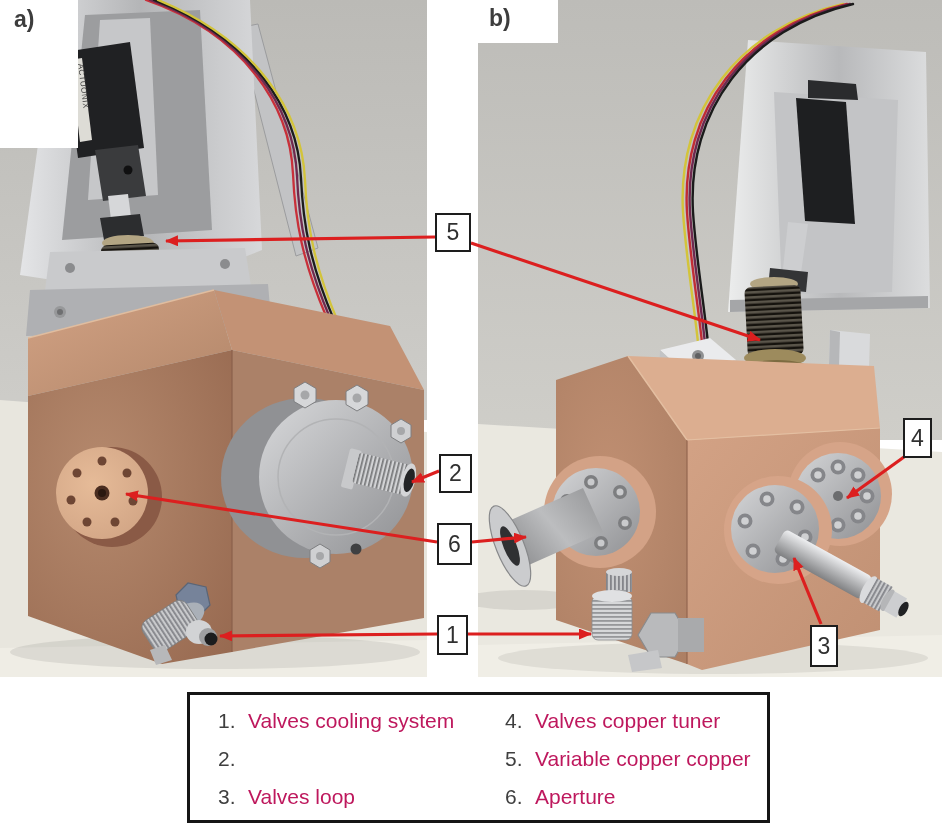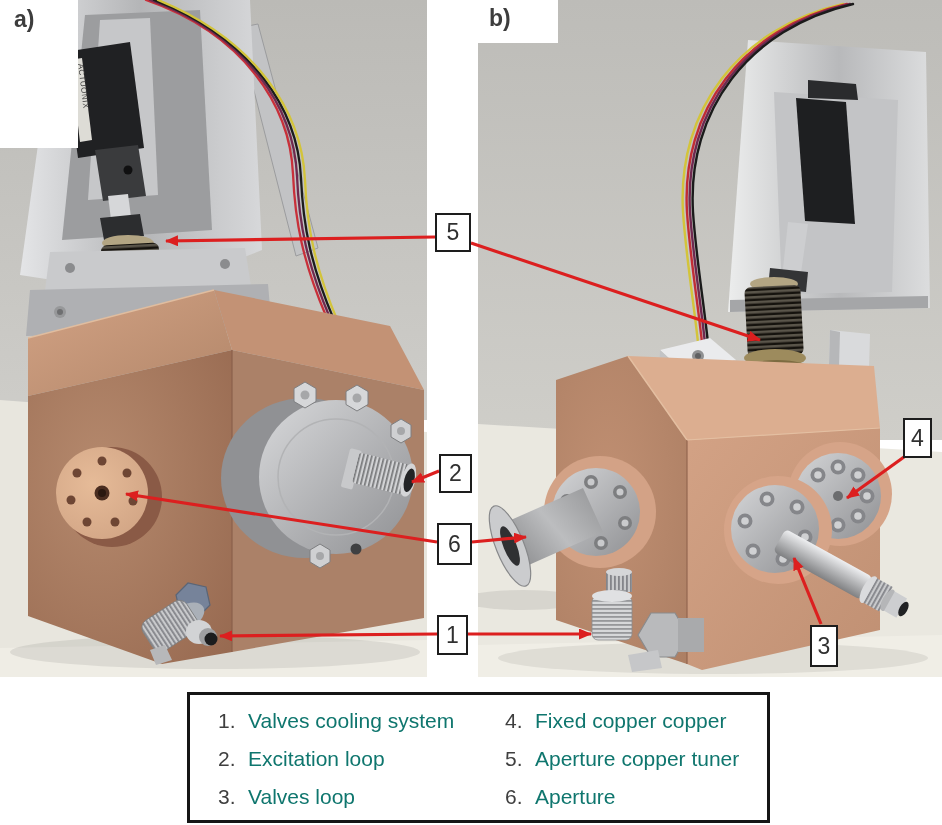--- a/index.html
+++ b/index.html
@@ -24,21 +24,21 @@
   }
   .legend{
     position:absolute;left:187px;top:692px;width:583px;height:131px;
     background:#ffffff;border:3px solid #161616;box-sizing:border-box;
     display:flex;padding:7px 0 0 28px;
   }
   .legend-col{display:flex;flex-direction:column;}
   .legend-col.c1{width:287px;}
   .legend-item{display:flex;height:38px;align-items:center;}
   .legend-num{width:30px;font-size:21px;color:#3f3f3f;}
-  .legend-label{font-size:21px;color:#0f766e;}
+  .legend-label{font-size:21px;color:#be185d;}
 </style>
 </head>
 <body>
 
 <div class="canvas">
 
   <svg class="photo photo-a" width="427" height="677" viewBox="0 0 427 677">
     <defs>
       <linearGradient id="awall" x1="0" y1="0" x2="0" y2="1">
         <stop offset="0" stop-color="#bbbab6"></stop>
@@ -406,35 +406,34 @@
   <div class="callout" style="left:810px;top:625px;width:28px;height:42px;">3</div>
 
   <div class="legend">
     <div class="legend-col c1">
       <div class="legend-item">
         <span class="legend-num">1.</span>
         <span class="legend-label">Valves cooling system</span>
       </div>
       <div class="legend-item">
         <span class="legend-num">2.</span>
-        <span class="legend-label">Excitation loop</span>
       </div>
       <div class="legend-item">
         <span class="legend-num">3.</span>
         <span class="legend-label">Valves loop</span>
       </div>
     </div>
     <div class="legend-col">
       <div class="legend-item">
         <span class="legend-num">4.</span>
-        <span class="legend-label">Fixed copper copper</span>
+        <span class="legend-label">Valves copper tuner</span>
       </div>
       <div class="legend-item">
         <span class="legend-num">5.</span>
-        <span class="legend-label">Aperture copper tuner</span>
+        <span class="legend-label">Variable copper copper</span>
       </div>
       <div class="legend-item">
         <span class="legend-num">6.</span>
         <span class="legend-label">Aperture</span>
       </div>
     </div>
   </div>
 
 </div>
 

